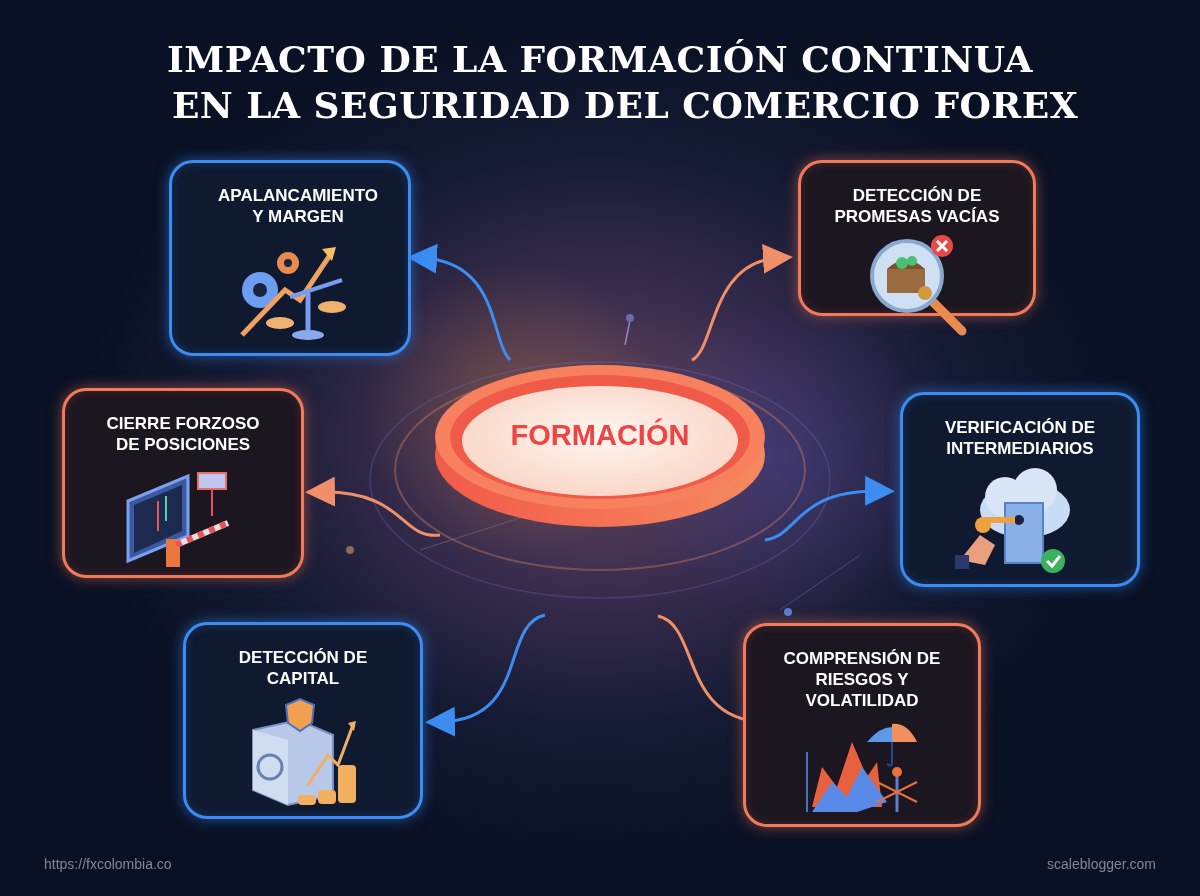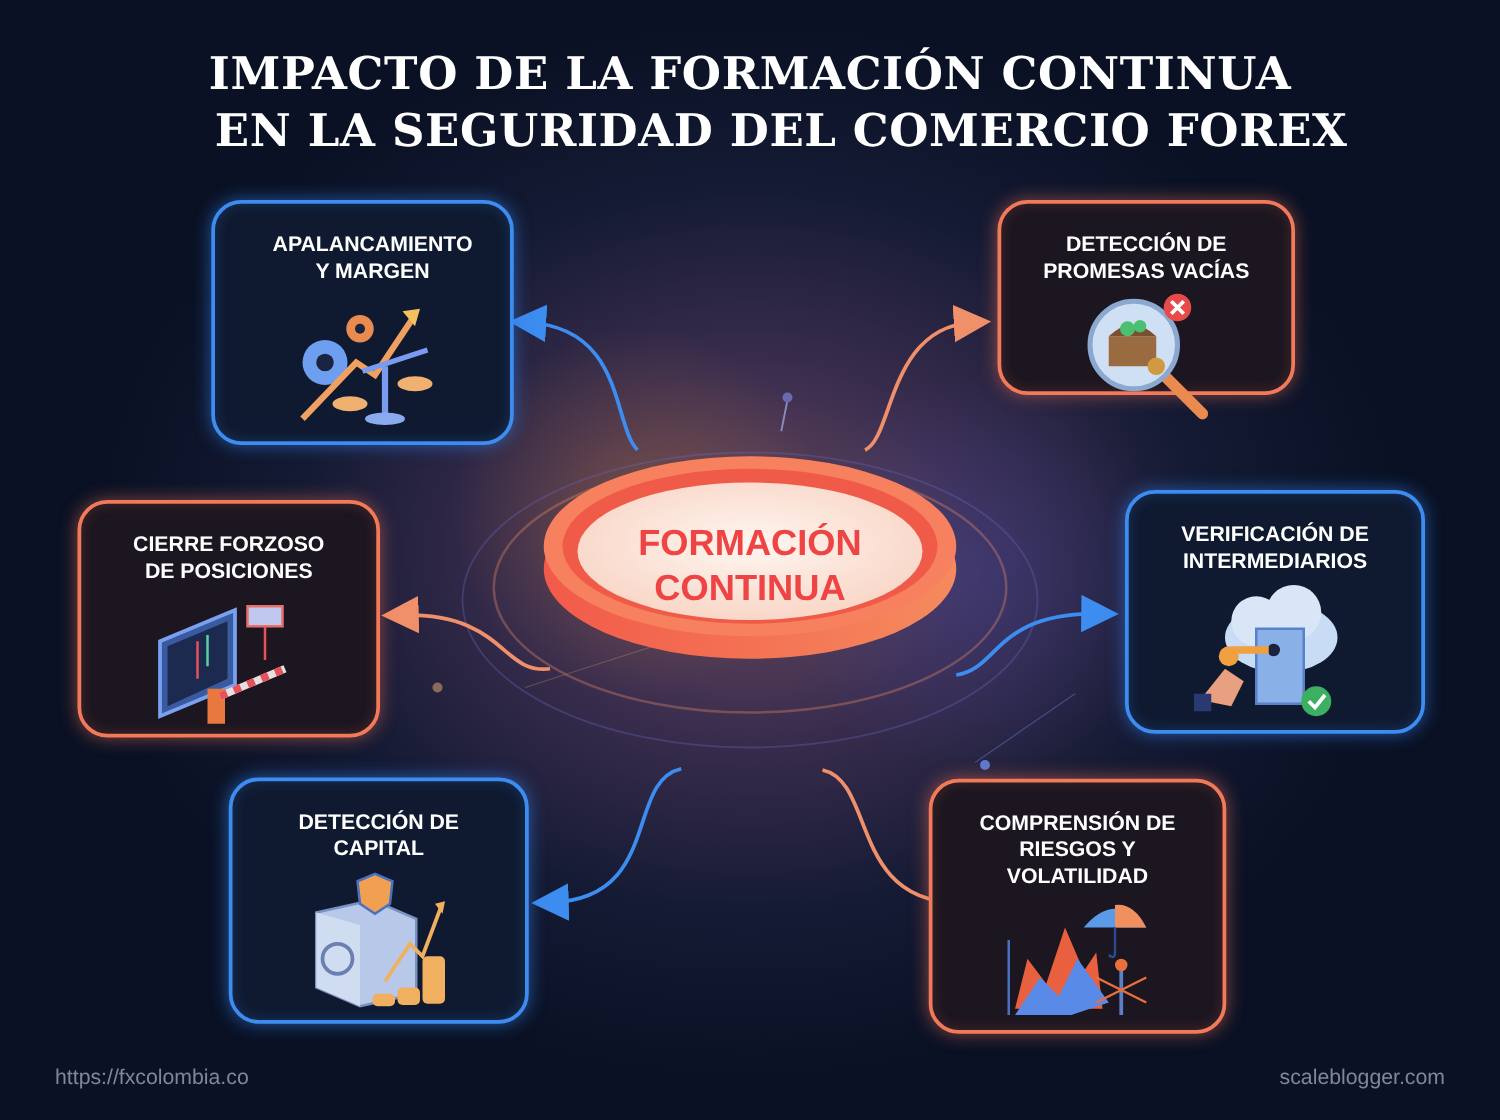--- a/index.html
+++ b/index.html
@@ -14,21 +14,21 @@
     font-family:"DejaVu Serif","Liberation Serif",serif;font-weight:bold;font-size:36px;line-height:46px;letter-spacing:0.5px;}
   .title div{white-space:nowrap;}
   .card{position:absolute;border-radius:24px;border:3px solid;box-sizing:border-box;
     background:#111526;text-align:center;}
   .card.blue{border-color:#3d8cf0;box-shadow:0 0 14px #2f7ae0aa, inset 0 0 10px #2f7ae044;background:#0f1a30;}
   .card.orange{border-color:#f07a5a;box-shadow:0 0 14px #f0705088, inset 0 0 10px #f0705033;background:#1c1620;}
   .card-title{color:#fff;font-weight:bold;font-size:17px;line-height:21px;margin-top:22px;padding:0 10px;}
   .icon{position:absolute;left:50%;transform:translateX(-50%);}
   .hub{position:absolute;left:430px;top:355px;width:340px;height:175px;}
   .hub-text{position:absolute;left:0;right:0;top:62px;text-align:center;color:#ef4444;font-weight:bold;font-size:29px;line-height:36px;}
-  .footer{position:absolute;bottom:24px;font-size:17px;color:#7f8799;}
+  .footer{position:absolute;bottom:24px;font-size:14px;color:#7f8799;}
   svg.links{position:absolute;left:0;top:0;}
 </style>
 </head>
 <body>
 
 <div class="glow-l"></div>
 <div class="glow-r"></div>
 
 <div class="title">
   <div>IMPACTO DE LA FORMACIÓN CONTINUA</div>
@@ -74,21 +74,20 @@
           <stop offset="100%" stop-color="#f58a5e"></stop>
         </linearGradient>
     </defs>
     <ellipse cx="170" cy="100" rx="165" ry="72" fill="url(#ring)"></ellipse>
     <ellipse cx="170" cy="82" rx="165" ry="72" fill="#f7805e"></ellipse>
     <ellipse cx="170" cy="82" rx="150" ry="62" fill="#f05a48"></ellipse>
     <ellipse cx="170" cy="86" rx="138" ry="55" fill="url(#inner)"></ellipse>
   </svg>
   <div class="hub-text">
     <div>FORMACIÓN</div>
-    <div>CONTINUA</div>
   </div>
 </div>
 
 <div class="card blue" style="left:169px;top:160px;width:242px;height:196px;padding-left:16px;">
   <div class="card-title">
       <div>APALANCAMIENTO</div>
       <div>Y MARGEN</div>
     </div>
   <svg class="icon" style="top:72px;" width="120" height="110">
     <circle cx="30" cy="55" r="18" fill="#6d9ef0"></circle>
@@ -116,21 +115,21 @@
     <rect x="30" y="38" width="38" height="24" fill="#9a6a40"></rect>
       <path d="M30,38 Q49,20 68,38 Z" fill="#7a5030"></path>
     <circle cx="45" cy="32" r="6" fill="#4ac070"></circle>
       <circle cx="55" cy="30" r="5" fill="#4ac070"></circle>
     <circle cx="68" cy="62" r="7" fill="#d09a40"></circle>
     <circle cx="85" cy="15" r="11" fill="#e84a4a"></circle>
     <path d="M80,10 L90,20 M90,10 L80,20" stroke="#fff" stroke-width="3"></path>
   </svg>
 </div>
 
-<div class="card orange" style="left:62px;top:400px;width:242px;height:190px;">
+<div class="card orange" style="left:62px;top:388px;width:242px;height:190px;">
   <div class="card-title">
       <div>CIERRE FORZOSO</div>
       <div>DE POSICIONES</div>
     </div>
   <svg class="icon" style="top:70px;" width="130" height="115">
     <path d="M10,40 L70,15 L70,75 L10,100 Z" fill="#3a5aa0" stroke="#7aa0f0" stroke-width="3"></path>
     <path d="M16,44 L64,24 L64,70 L16,92 Z" fill="#1c2a50"></path>
     <line x1="40" y1="40" x2="40" y2="70" stroke="#e8505a" stroke-width="2"></line>
     <line x1="48" y1="35" x2="48" y2="60" stroke="#5ad0a0" stroke-width="2"></line>
     <rect x="80" y="12" width="28" height="16" fill="#c0c8f0" stroke="#e8706a" stroke-width="2"></rect>

